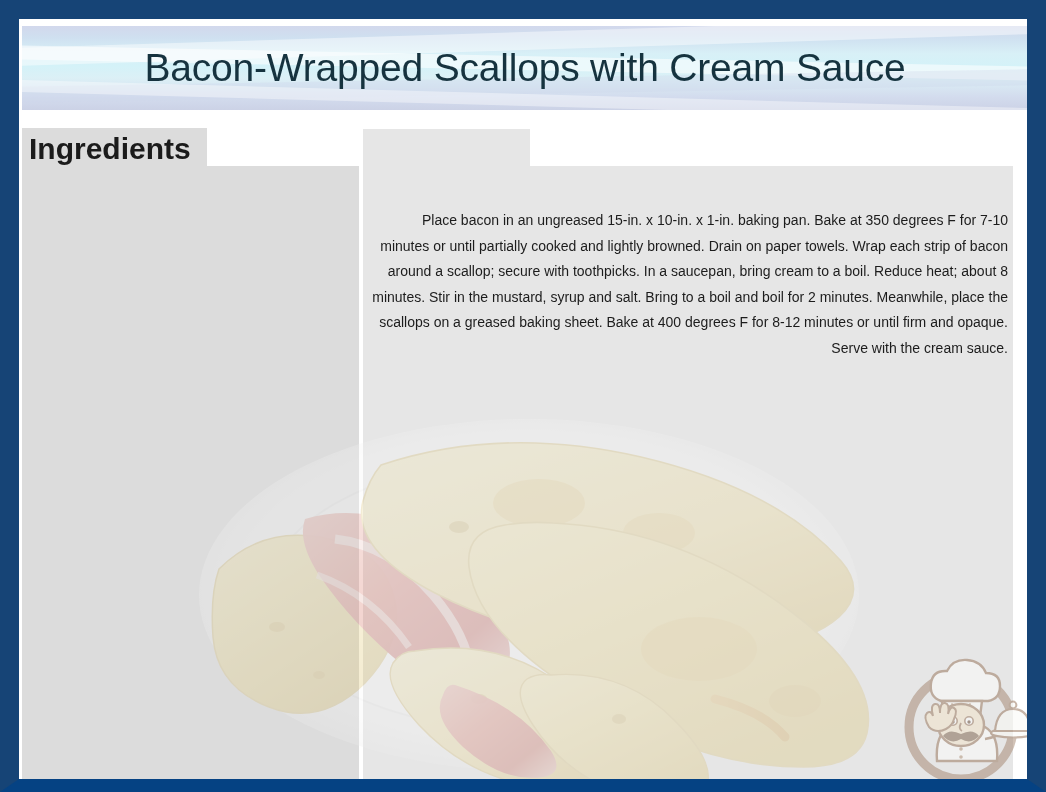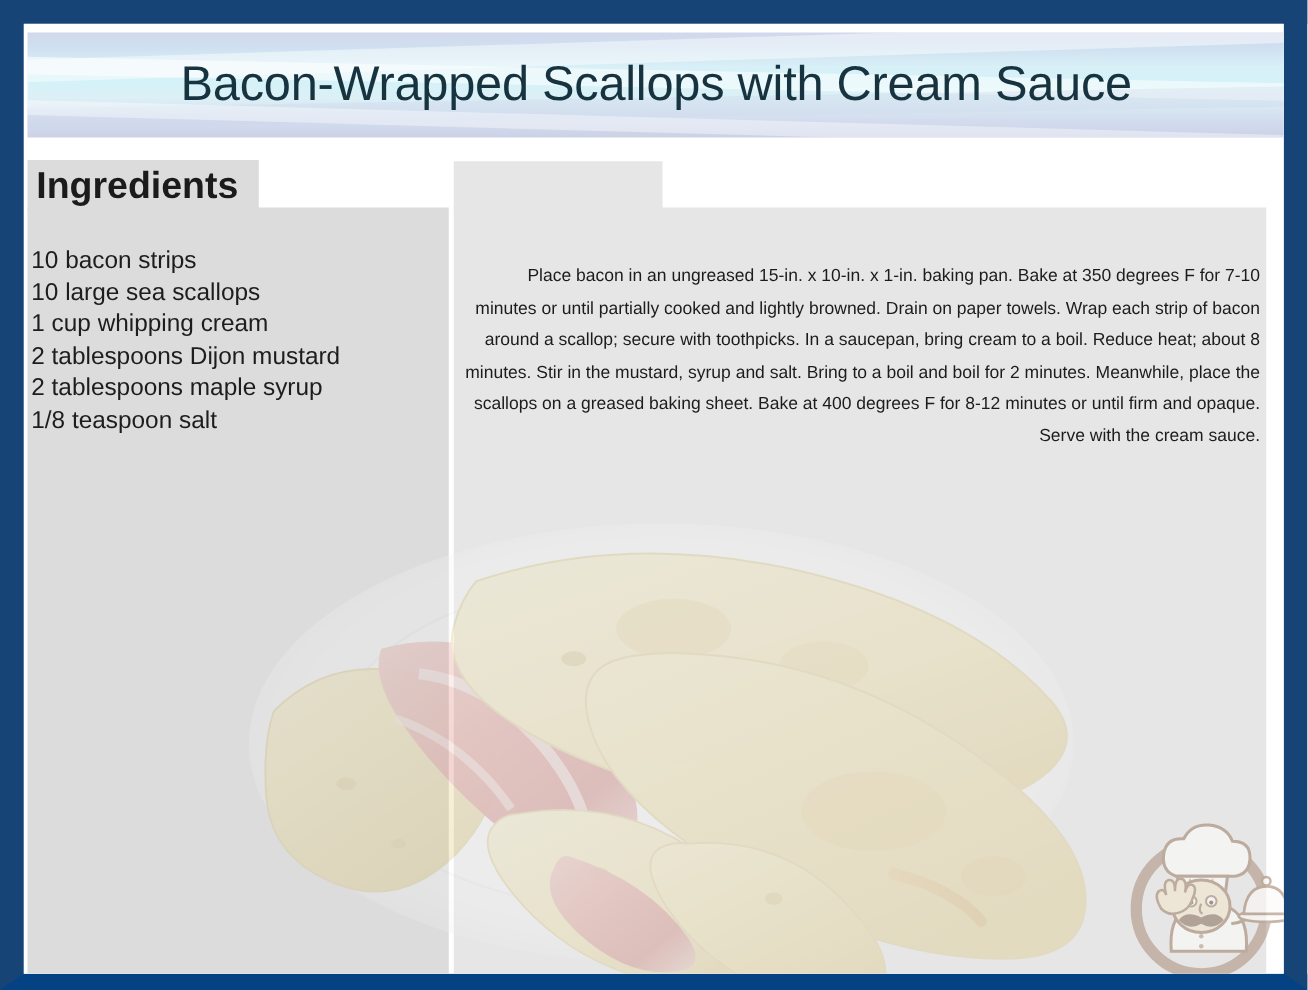--- a/index.html
+++ b/index.html
@@ -28,20 +28,21 @@
   }
 
   
   #canvas {
     position: absolute;
     left: 0;
     top: 0;
     width: 1008px;
     height: 760px;
     background: #ffffff;
+    border-radius: 20px;
   }
 
   
   #title-banner {
     position: absolute;
     left: 3px;
     top: 7px;
     width: 1006px;
     height: 84px;
     background:
@@ -258,28 +259,20 @@
       <ellipse cx="460" cy="320" rx="7" ry="5" fill="#bb9a42" opacity="0.45"></ellipse>
 
       <path d="M296 286 q64 20 96 66 q14 22 -8 26 q-40 6 -80 -30 q-32 -30 -20 -52 q4 -12 12 -10 z" fill="url(#baconGrad)" opacity="0.9"></path>
 
       <path d="M556 300 q48 12 70 38" fill="none" stroke="url(#syrupGrad)" stroke-width="9" stroke-linecap="round" opacity="0.8"></path>
     </svg>
 
     <div id="ingredients-panel"></div>
     <div id="ingredients-header"></div>
     <span id="ingredients-heading">Ingredients</span>
-    <ul id="ingredients-list">
-      <li>10 bacon strips</li>
-      <li>10 large sea scallops</li>
-      <li>1 cup whipping cream</li>
-      <li>2 tablespoons Dijon mustard</li>
-      <li>2 tablespoons maple syrup</li>
-      <li>1/8 teaspoon salt</li>
-    </ul>
 
     <div id="directions-panel"></div>
     <div id="directions-header"></div>
     <p id="directions-body">Place bacon in an ungreased 15-in. x 10-in. x 1-in. baking pan. Bake at 350 degrees F for 7-10 minutes or until partially cooked and lightly browned. Drain on paper towels. Wrap each strip of bacon around a scallop; secure with toothpicks. In a saucepan, bring cream to a boil. Reduce heat; about 8 minutes. Stir in the mustard, syrup and salt. Bring to a boil and boil for 2 minutes. Meanwhile, place the scallops on a greased baking sheet. Bake at 400 degrees F for 8-12 minutes or until firm and opaque. Serve with the cream sauce.</p>
 
     <svg id="chef-logo" viewBox="0 0 140 130">
 
       <circle cx="64" cy="70" r="52" fill="none" stroke="#9c7b63" stroke-width="9" opacity="0.85"></circle>
 
       <path d="M44 44 q-12 -4 -10 -18 q2 -13 16 -12 q6 -12 20 -11 q14 1 19 13 q14 0 14 13 q0 13 -12 15 z" fill="#fdfdfb" stroke="#9c7b63" stroke-width="2.4"></path>

